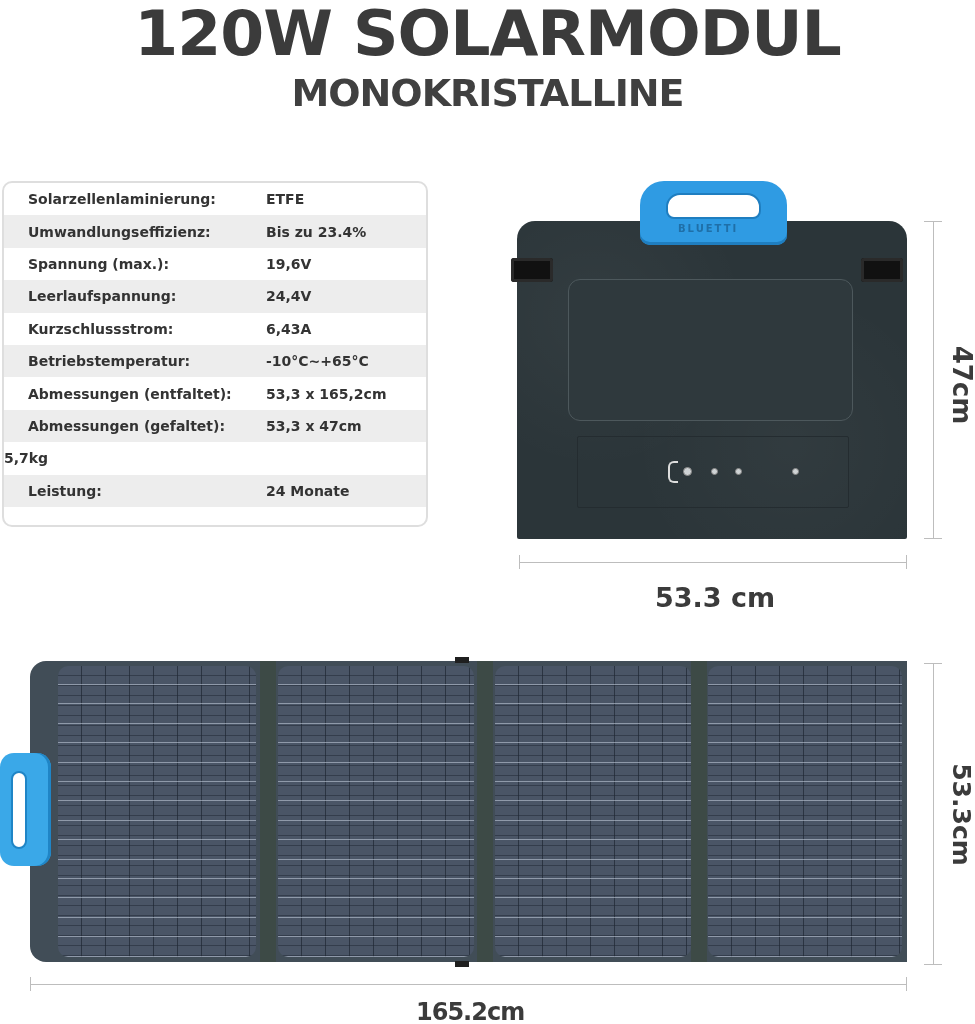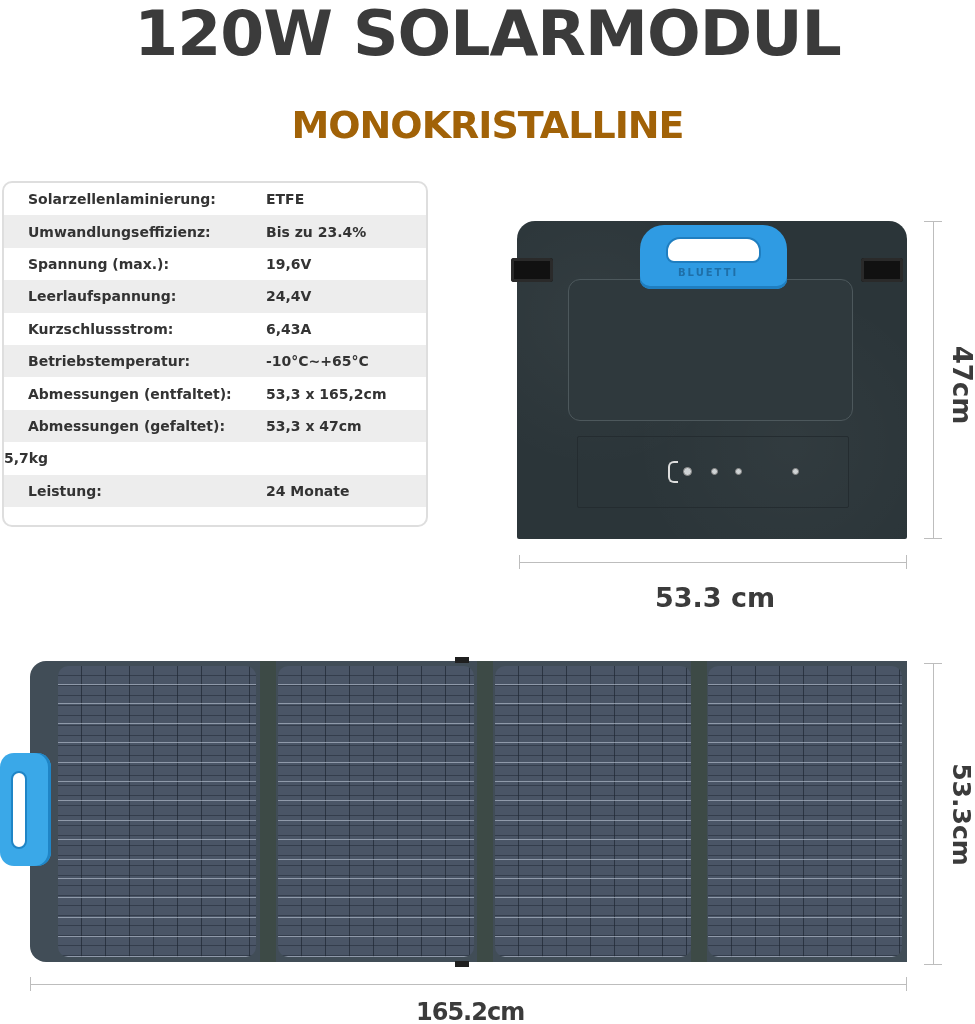--- a/index.html
+++ b/index.html
@@ -8,21 +8,21 @@
 
     .title {
       position: absolute; left: 0; top: -6px; width: 975px; text-align: center;
       font-family: "DejaVu Sans", sans-serif; font-weight: 900; font-size: 62px;
       letter-spacing: -1px; color: #3b3b3b; line-height: 80px;
       transform: scaleX(1.02);
     }
     .subtitle {
       position: absolute; left: 0; top: 70px; width: 975px; text-align: center;
       font-family: "DejaVu Sans", sans-serif; font-weight: bold; font-size: 38px;
-      color: #a16207; letter-spacing: -1px; line-height: 46px; margin-top: 32px;
+      color: #404040; letter-spacing: -1px; line-height: 46px;
     }
 
     
     .spec-card {
       position: absolute; left: 2px; top: 181px; width: 426px; height: 346px;
       border: 2px solid #dedede; border-radius: 10px; background: #fff; overflow: hidden;
     }
     .spec-row {
       height: 32.4px; display: flex; align-items: center; font-size: 14px; color: #333;
       font-weight: bold;
@@ -46,21 +46,20 @@
     .folded .port-area {
       position: absolute; left: 60px; top: 215px; width: 272px; height: 72px;
       border: 1px solid #242c30; border-radius: 2px;
     }
     .port-clip { position: absolute; left: 90px; top: 24px; width: 10px; height: 22px; border: 2px solid #ddd; border-right: none; border-radius: 6px 0 0 6px; }
     .port-dot { position: absolute; width: 7px; height: 7px; border-radius: 50%; background: #cfd3d5; border: 1px solid #888; }
     .handle-top {
       position: absolute; left: 640px; top: 181px; width: 147px; height: 64px;
       background: #2f9be3; border-radius: 24px 24px 10px 10px;
       box-shadow: inset 0 -3px 0 #1f7ec0;
-      margin-top: 44px;
     }
     .handle-top .hole {
       position: absolute; left: 26px; top: 12px; width: 95px; height: 26px;
       background: #fff; border-radius: 14px 14px 8px 8px; border: 2px solid #1f7ec0;
     }
     .handle-top .brand {
       position: absolute; left: 38px; top: 42px; font-size: 10px; letter-spacing: 2px; color: #1f6fa8; font-weight: bold;
     }
     .strap {
       position: absolute; width: 42px; height: 24px; background: #111; border-radius: 3px;

